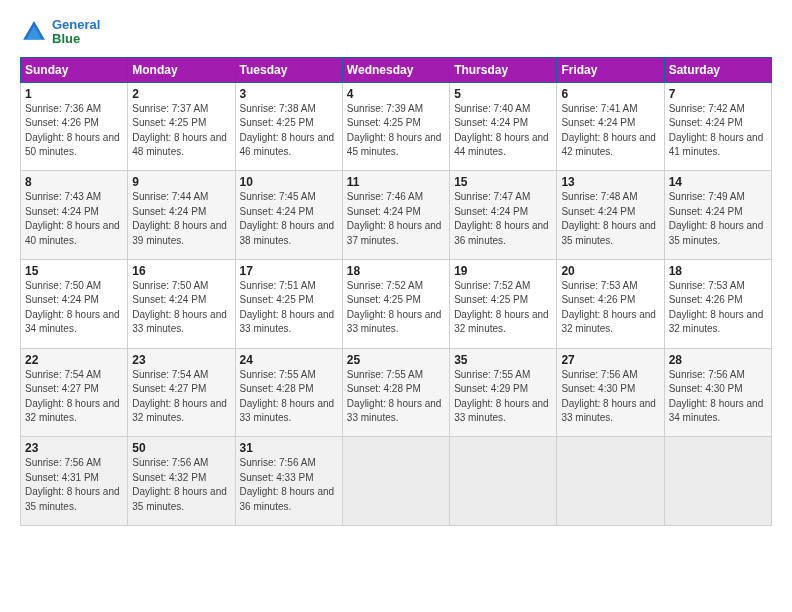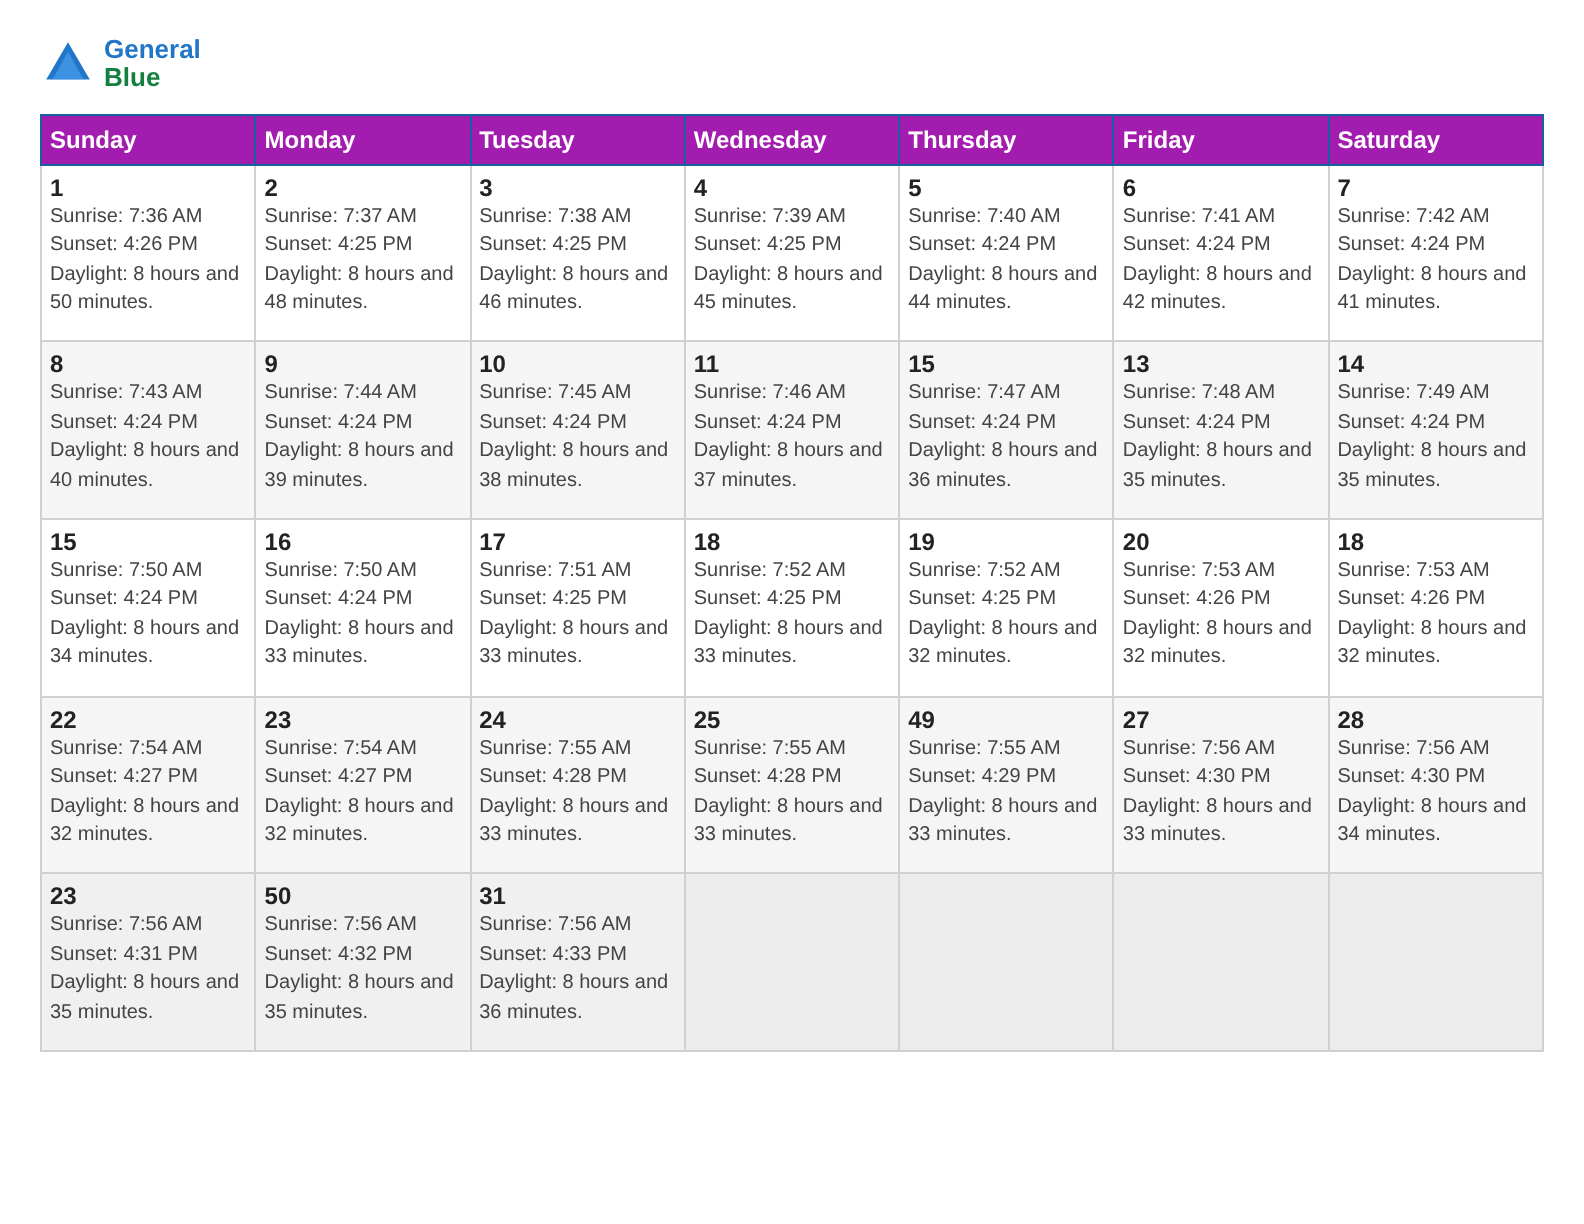--- a/index.html
+++ b/index.html
@@ -260,21 +260,21 @@
         <span class="day-num">24</span>
         <div class="day-detail">Sunrise: 7:55 AM<br>Sunset: 4:28 PM<br>Daylight: 8 hours
  and 33 minutes.</div>
       </td>
           <td>
         <span class="day-num">25</span>
         <div class="day-detail">Sunrise: 7:55 AM<br>Sunset: 4:28 PM<br>Daylight: 8 hours
  and 33 minutes.</div>
       </td>
           <td>
-        <span class="day-num">49</span>
+        <span class="day-num">35</span>
         <div class="day-detail">Sunrise: 7:55 AM<br>Sunset: 4:29 PM<br>Daylight: 8 hours
  and 33 minutes.</div>
       </td>
           <td>
         <span class="day-num">27</span>
         <div class="day-detail">Sunrise: 7:56 AM<br>Sunset: 4:30 PM<br>Daylight: 8 hours
  and 33 minutes.</div>
       </td>
           <td>
         <span class="day-num">28</span>

